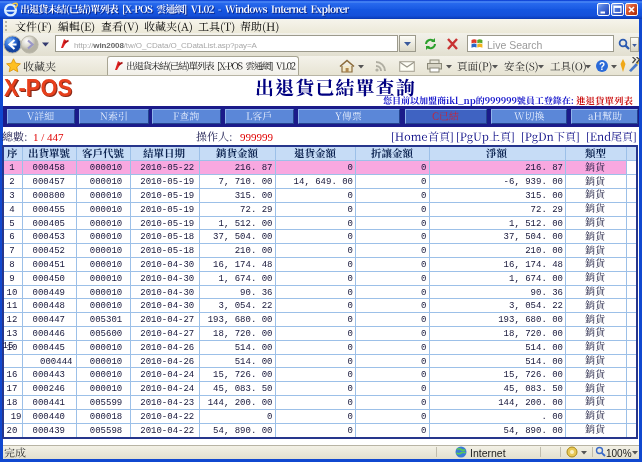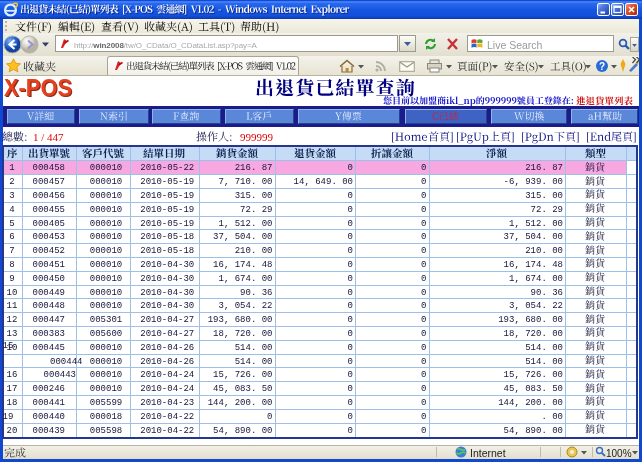--- a/index.html
+++ b/index.html
@@ -759,21 +759,21 @@
 <div class="abs" style="left:428.5px;top:177.2px;width:134.5px;text-align:right;font:9px 'Liberation Mono';color:#16163a">-6, 939. 00</div>
 <div style="position:absolute;left:585px;top:175.5px">
     <svg width="20.0" height="12.5" viewBox="0 0 20.0 12.5" style="position:absolute;left:0px;top:0px;overflow:visible;">
       <g fill="#16163a" transform="translate(0 8.8) scale(0.010000 -0.010000)">
         <path transform="translate(0 0)" d="M951 744 860 792C841 739 799 645 766 581L779 570C827 621 882 690 913 733C937 729 945 733 951 744ZM460 779 448 771C491 729 540 655 547 597C608 546 661 690 460 779ZM428 306 341 330C330 260 314 180 299 127L316 120C345 164 373 229 393 285C414 286 425 294 428 306ZM90 323 76 318C98 266 121 183 119 121C169 67 230 189 90 323ZM534 397C648 382 745 345 789 315C856 305 850 436 534 417V512H848V273C728 235 600 203 528 190C533 233 534 275 534 315ZM755 833 661 842V541H546L473 574V314C473 176 461 38 365 -70L378 -82C478 -9 514 90 527 188L567 112C576 115 584 124 587 136C693 173 778 214 848 250V18C848 3 843 -2 826 -2C806 -2 717 4 717 4V-11C757 -16 779 -25 794 -35C806 -45 811 -63 813 -82C900 -73 911 -41 911 11V500C931 503 948 511 955 518L872 581L838 541H722V807C744 811 753 820 755 833ZM329 625 288 573H121C178 640 227 720 258 788C312 726 352 656 368 610C423 562 513 673 265 802C289 804 298 811 301 822L198 846C172 746 103 594 33 507L46 499C68 517 90 538 110 561L115 544H212V401H52L60 371H212V58C141 44 83 33 49 28L85 -56C94 -53 103 -45 107 -32C251 17 358 59 436 89L433 105L273 71V371H414C428 371 436 376 438 387C410 416 361 455 361 455L320 401H273V544H379C393 544 402 549 404 560C375 588 329 625 329 625Z"></path>
         <path transform="translate(1000 0)" d="M570 87 566 71C694 33 789 -17 843 -59C920 -114 1037 37 570 87ZM479 41 391 101C326 46 191 -24 68 -60L74 -76C208 -55 347 -8 431 37C455 29 472 31 479 41ZM584 825 492 836V587C492 536 510 523 597 523H731C918 523 951 531 951 562C951 575 944 581 921 589L918 681H905C895 639 884 603 876 590C871 583 866 581 854 579C838 578 791 578 734 578H606C560 578 555 582 555 597V688H868C882 688 892 693 894 704C862 735 810 776 810 776L764 717H555V802C573 804 583 813 584 825ZM435 794 342 839C285 759 167 664 50 610L60 596C127 615 195 644 254 677V505H264C289 505 315 520 317 525V671C333 673 344 680 348 689L302 706C341 732 374 758 398 784C421 779 429 784 435 794ZM744 436V360H284V436ZM284 91V118H744V83H754C775 83 808 99 809 105V427C826 431 841 438 847 445L770 504L735 466H290L220 498V69H230C258 69 284 84 284 91ZM284 148V223H744V148ZM284 253V331H744V253Z"></path>
       </g>
     </svg>
   </div>
 <div class="abs" style="left:2.5px;top:191.0px;width:19.0px;text-align:center;font:9px 'Liberation Mono';color:#16163a">3</div>
-<div class="abs" style="left:21.5px;top:191.0px;width:54.5px;text-align:center;font:9px 'Liberation Mono';color:#16163a">000456</div>
+<div class="abs" style="left:21.5px;top:191.0px;width:54.5px;text-align:center;font:9px 'Liberation Mono';color:#16163a">000800</div>
 <div class="abs" style="left:79px;top:191.0px;width:54px;text-align:center;font:9px 'Liberation Mono';color:#16163a">000010</div>
 <div class="abs" style="left:133px;top:191.0px;width:68.5px;text-align:center;font:9px 'Liberation Mono';color:#16163a">2010-05-19</div>
 <div class="abs" style="left:198.5px;top:191.0px;width:74.0px;text-align:right;font:9px 'Liberation Mono';color:#16163a">315. 00</div>
 <div class="abs" style="left:274.5px;top:191.0px;width:78.5px;text-align:right;font:9px 'Liberation Mono';color:#16163a">0</div>
 <div class="abs" style="left:355px;top:191.0px;width:71.5px;text-align:right;font:9px 'Liberation Mono';color:#16163a">0</div>
 <div class="abs" style="left:428.5px;top:191.0px;width:134.5px;text-align:right;font:9px 'Liberation Mono';color:#16163a">315. 00</div>
 <div style="position:absolute;left:585px;top:189.3px">
     <svg width="20.0" height="12.5" viewBox="0 0 20.0 12.5" style="position:absolute;left:0px;top:0px;overflow:visible;">
       <g fill="#16163a" transform="translate(0 8.8) scale(0.010000 -0.010000)">
         <path transform="translate(0 0)" d="M951 744 860 792C841 739 799 645 766 581L779 570C827 621 882 690 913 733C937 729 945 733 951 744ZM460 779 448 771C491 729 540 655 547 597C608 546 661 690 460 779ZM428 306 341 330C330 260 314 180 299 127L316 120C345 164 373 229 393 285C414 286 425 294 428 306ZM90 323 76 318C98 266 121 183 119 121C169 67 230 189 90 323ZM534 397C648 382 745 345 789 315C856 305 850 436 534 417V512H848V273C728 235 600 203 528 190C533 233 534 275 534 315ZM755 833 661 842V541H546L473 574V314C473 176 461 38 365 -70L378 -82C478 -9 514 90 527 188L567 112C576 115 584 124 587 136C693 173 778 214 848 250V18C848 3 843 -2 826 -2C806 -2 717 4 717 4V-11C757 -16 779 -25 794 -35C806 -45 811 -63 813 -82C900 -73 911 -41 911 11V500C931 503 948 511 955 518L872 581L838 541H722V807C744 811 753 820 755 833ZM329 625 288 573H121C178 640 227 720 258 788C312 726 352 656 368 610C423 562 513 673 265 802C289 804 298 811 301 822L198 846C172 746 103 594 33 507L46 499C68 517 90 538 110 561L115 544H212V401H52L60 371H212V58C141 44 83 33 49 28L85 -56C94 -53 103 -45 107 -32C251 17 358 59 436 89L433 105L273 71V371H414C428 371 436 376 438 387C410 416 361 455 361 455L320 401H273V544H379C393 544 402 549 404 560C375 588 329 625 329 625Z"></path>
@@ -919,21 +919,21 @@
 <div class="abs" style="left:428.5px;top:315.2px;width:134.5px;text-align:right;font:9px 'Liberation Mono';color:#16163a">193, 680. 00</div>
 <div style="position:absolute;left:585px;top:313.5px">
     <svg width="20.0" height="12.5" viewBox="0 0 20.0 12.5" style="position:absolute;left:0px;top:0px;overflow:visible;">
       <g fill="#16163a" transform="translate(0 8.8) scale(0.010000 -0.010000)">
         <path transform="translate(0 0)" d="M951 744 860 792C841 739 799 645 766 581L779 570C827 621 882 690 913 733C937 729 945 733 951 744ZM460 779 448 771C491 729 540 655 547 597C608 546 661 690 460 779ZM428 306 341 330C330 260 314 180 299 127L316 120C345 164 373 229 393 285C414 286 425 294 428 306ZM90 323 76 318C98 266 121 183 119 121C169 67 230 189 90 323ZM534 397C648 382 745 345 789 315C856 305 850 436 534 417V512H848V273C728 235 600 203 528 190C533 233 534 275 534 315ZM755 833 661 842V541H546L473 574V314C473 176 461 38 365 -70L378 -82C478 -9 514 90 527 188L567 112C576 115 584 124 587 136C693 173 778 214 848 250V18C848 3 843 -2 826 -2C806 -2 717 4 717 4V-11C757 -16 779 -25 794 -35C806 -45 811 -63 813 -82C900 -73 911 -41 911 11V500C931 503 948 511 955 518L872 581L838 541H722V807C744 811 753 820 755 833ZM329 625 288 573H121C178 640 227 720 258 788C312 726 352 656 368 610C423 562 513 673 265 802C289 804 298 811 301 822L198 846C172 746 103 594 33 507L46 499C68 517 90 538 110 561L115 544H212V401H52L60 371H212V58C141 44 83 33 49 28L85 -56C94 -53 103 -45 107 -32C251 17 358 59 436 89L433 105L273 71V371H414C428 371 436 376 438 387C410 416 361 455 361 455L320 401H273V544H379C393 544 402 549 404 560C375 588 329 625 329 625Z"></path>
         <path transform="translate(1000 0)" d="M570 87 566 71C694 33 789 -17 843 -59C920 -114 1037 37 570 87ZM479 41 391 101C326 46 191 -24 68 -60L74 -76C208 -55 347 -8 431 37C455 29 472 31 479 41ZM584 825 492 836V587C492 536 510 523 597 523H731C918 523 951 531 951 562C951 575 944 581 921 589L918 681H905C895 639 884 603 876 590C871 583 866 581 854 579C838 578 791 578 734 578H606C560 578 555 582 555 597V688H868C882 688 892 693 894 704C862 735 810 776 810 776L764 717H555V802C573 804 583 813 584 825ZM435 794 342 839C285 759 167 664 50 610L60 596C127 615 195 644 254 677V505H264C289 505 315 520 317 525V671C333 673 344 680 348 689L302 706C341 732 374 758 398 784C421 779 429 784 435 794ZM744 436V360H284V436ZM284 91V118H744V83H754C775 83 808 99 809 105V427C826 431 841 438 847 445L770 504L735 466H290L220 498V69H230C258 69 284 84 284 91ZM284 148V223H744V148ZM284 253V331H744V253Z"></path>
       </g>
     </svg>
   </div>
 <div class="abs" style="left:2.5px;top:329.0px;width:19.0px;text-align:center;font:9px 'Liberation Mono';color:#16163a">13</div>
-<div class="abs" style="left:21.5px;top:329.0px;width:54.5px;text-align:center;font:9px 'Liberation Mono';color:#16163a">000383</div>
+<div class="abs" style="left:21.5px;top:329.0px;width:54.5px;text-align:center;font:9px 'Liberation Mono';color:#16163a">000446</div>
 <div class="abs" style="left:79px;top:329.0px;width:54px;text-align:center;font:9px 'Liberation Mono';color:#16163a">005600</div>
 <div class="abs" style="left:133px;top:329.0px;width:68.5px;text-align:center;font:9px 'Liberation Mono';color:#16163a">2010-04-27</div>
 <div class="abs" style="left:198.5px;top:329.0px;width:74.0px;text-align:right;font:9px 'Liberation Mono';color:#16163a">18, 720. 00</div>
 <div class="abs" style="left:274.5px;top:329.0px;width:78.5px;text-align:right;font:9px 'Liberation Mono';color:#16163a">0</div>
 <div class="abs" style="left:355px;top:329.0px;width:71.5px;text-align:right;font:9px 'Liberation Mono';color:#16163a">0</div>
 <div class="abs" style="left:428.5px;top:329.0px;width:134.5px;text-align:right;font:9px 'Liberation Mono';color:#16163a">18, 720. 00</div>
 <div style="position:absolute;left:585px;top:327.3px">
     <svg width="20.0" height="12.5" viewBox="0 0 20.0 12.5" style="position:absolute;left:0px;top:0px;overflow:visible;">
       <g fill="#16163a" transform="translate(0 8.8) scale(0.010000 -0.010000)">
         <path transform="translate(0 0)" d="M951 744 860 792C841 739 799 645 766 581L779 570C827 621 882 690 913 733C937 729 945 733 951 744ZM460 779 448 771C491 729 540 655 547 597C608 546 661 690 460 779ZM428 306 341 330C330 260 314 180 299 127L316 120C345 164 373 229 393 285C414 286 425 294 428 306ZM90 323 76 318C98 266 121 183 119 121C169 67 230 189 90 323ZM534 397C648 382 745 345 789 315C856 305 850 436 534 417V512H848V273C728 235 600 203 528 190C533 233 534 275 534 315ZM755 833 661 842V541H546L473 574V314C473 176 461 38 365 -70L378 -82C478 -9 514 90 527 188L567 112C576 115 584 124 587 136C693 173 778 214 848 250V18C848 3 843 -2 826 -2C806 -2 717 4 717 4V-11C757 -16 779 -25 794 -35C806 -45 811 -63 813 -82C900 -73 911 -41 911 11V500C931 503 948 511 955 518L872 581L838 541H722V807C744 811 753 820 755 833ZM329 625 288 573H121C178 640 227 720 258 788C312 726 352 656 368 610C423 562 513 673 265 802C289 804 298 811 301 822L198 846C172 746 103 594 33 507L46 499C68 517 90 538 110 561L115 544H212V401H52L60 371H212V58C141 44 83 33 49 28L85 -56C94 -53 103 -45 107 -32C251 17 358 59 436 89L433 105L273 71V371H414C428 371 436 376 438 387C410 416 361 455 361 455L320 401H273V544H379C393 544 402 549 404 560C375 588 329 625 329 625Z"></path>
@@ -951,37 +951,37 @@
 <div class="abs" style="left:428.5px;top:342.8px;width:134.5px;text-align:right;font:9px 'Liberation Mono';color:#16163a">514. 00</div>
 <div style="position:absolute;left:585px;top:341.1px">
     <svg width="20.0" height="12.5" viewBox="0 0 20.0 12.5" style="position:absolute;left:0px;top:0px;overflow:visible;">
       <g fill="#16163a" transform="translate(0 8.8) scale(0.010000 -0.010000)">
         <path transform="translate(0 0)" d="M951 744 860 792C841 739 799 645 766 581L779 570C827 621 882 690 913 733C937 729 945 733 951 744ZM460 779 448 771C491 729 540 655 547 597C608 546 661 690 460 779ZM428 306 341 330C330 260 314 180 299 127L316 120C345 164 373 229 393 285C414 286 425 294 428 306ZM90 323 76 318C98 266 121 183 119 121C169 67 230 189 90 323ZM534 397C648 382 745 345 789 315C856 305 850 436 534 417V512H848V273C728 235 600 203 528 190C533 233 534 275 534 315ZM755 833 661 842V541H546L473 574V314C473 176 461 38 365 -70L378 -82C478 -9 514 90 527 188L567 112C576 115 584 124 587 136C693 173 778 214 848 250V18C848 3 843 -2 826 -2C806 -2 717 4 717 4V-11C757 -16 779 -25 794 -35C806 -45 811 -63 813 -82C900 -73 911 -41 911 11V500C931 503 948 511 955 518L872 581L838 541H722V807C744 811 753 820 755 833ZM329 625 288 573H121C178 640 227 720 258 788C312 726 352 656 368 610C423 562 513 673 265 802C289 804 298 811 301 822L198 846C172 746 103 594 33 507L46 499C68 517 90 538 110 561L115 544H212V401H52L60 371H212V58C141 44 83 33 49 28L85 -56C94 -53 103 -45 107 -32C251 17 358 59 436 89L433 105L273 71V371H414C428 371 436 376 438 387C410 416 361 455 361 455L320 401H273V544H379C393 544 402 549 404 560C375 588 329 625 329 625Z"></path>
         <path transform="translate(1000 0)" d="M570 87 566 71C694 33 789 -17 843 -59C920 -114 1037 37 570 87ZM479 41 391 101C326 46 191 -24 68 -60L74 -76C208 -55 347 -8 431 37C455 29 472 31 479 41ZM584 825 492 836V587C492 536 510 523 597 523H731C918 523 951 531 951 562C951 575 944 581 921 589L918 681H905C895 639 884 603 876 590C871 583 866 581 854 579C838 578 791 578 734 578H606C560 578 555 582 555 597V688H868C882 688 892 693 894 704C862 735 810 776 810 776L764 717H555V802C573 804 583 813 584 825ZM435 794 342 839C285 759 167 664 50 610L60 596C127 615 195 644 254 677V505H264C289 505 315 520 317 525V671C333 673 344 680 348 689L302 706C341 732 374 758 398 784C421 779 429 784 435 794ZM744 436V360H284V436ZM284 91V118H744V83H754C775 83 808 99 809 105V427C826 431 841 438 847 445L770 504L735 466H290L220 498V69H230C258 69 284 84 284 91ZM284 148V223H744V148ZM284 253V331H744V253Z"></path>
       </g>
     </svg>
   </div>
 <div class="abs" style="left:2.5px;top:341px;width:19.0px;text-align:left;font:9px 'Liberation Mono';color:#16163a">15</div>
-<div class="abs" style="left:39px;top:356.6px;width:54.5px;text-align:center;font:9px 'Liberation Mono';color:#16163a">000444</div>
+<div class="abs" style="left:29px;top:356.6px;width:54.5px;text-align:center;font:9px 'Liberation Mono';color:#16163a">000444</div>
 <div class="abs" style="left:79px;top:356.6px;width:54px;text-align:center;font:9px 'Liberation Mono';color:#16163a">000010</div>
 <div class="abs" style="left:133px;top:356.6px;width:68.5px;text-align:center;font:9px 'Liberation Mono';color:#16163a">2010-04-26</div>
 <div class="abs" style="left:198.5px;top:356.6px;width:74.0px;text-align:right;font:9px 'Liberation Mono';color:#16163a">514. 00</div>
 <div class="abs" style="left:274.5px;top:356.6px;width:78.5px;text-align:right;font:9px 'Liberation Mono';color:#16163a">0</div>
 <div class="abs" style="left:355px;top:356.6px;width:71.5px;text-align:right;font:9px 'Liberation Mono';color:#16163a">0</div>
 <div class="abs" style="left:428.5px;top:356.6px;width:134.5px;text-align:right;font:9px 'Liberation Mono';color:#16163a">514. 00</div>
 <div style="position:absolute;left:585px;top:354.9px">
     <svg width="20.0" height="12.5" viewBox="0 0 20.0 12.5" style="position:absolute;left:0px;top:0px;overflow:visible;">
       <g fill="#16163a" transform="translate(0 8.8) scale(0.010000 -0.010000)">
         <path transform="translate(0 0)" d="M951 744 860 792C841 739 799 645 766 581L779 570C827 621 882 690 913 733C937 729 945 733 951 744ZM460 779 448 771C491 729 540 655 547 597C608 546 661 690 460 779ZM428 306 341 330C330 260 314 180 299 127L316 120C345 164 373 229 393 285C414 286 425 294 428 306ZM90 323 76 318C98 266 121 183 119 121C169 67 230 189 90 323ZM534 397C648 382 745 345 789 315C856 305 850 436 534 417V512H848V273C728 235 600 203 528 190C533 233 534 275 534 315ZM755 833 661 842V541H546L473 574V314C473 176 461 38 365 -70L378 -82C478 -9 514 90 527 188L567 112C576 115 584 124 587 136C693 173 778 214 848 250V18C848 3 843 -2 826 -2C806 -2 717 4 717 4V-11C757 -16 779 -25 794 -35C806 -45 811 -63 813 -82C900 -73 911 -41 911 11V500C931 503 948 511 955 518L872 581L838 541H722V807C744 811 753 820 755 833ZM329 625 288 573H121C178 640 227 720 258 788C312 726 352 656 368 610C423 562 513 673 265 802C289 804 298 811 301 822L198 846C172 746 103 594 33 507L46 499C68 517 90 538 110 561L115 544H212V401H52L60 371H212V58C141 44 83 33 49 28L85 -56C94 -53 103 -45 107 -32C251 17 358 59 436 89L433 105L273 71V371H414C428 371 436 376 438 387C410 416 361 455 361 455L320 401H273V544H379C393 544 402 549 404 560C375 588 329 625 329 625Z"></path>
         <path transform="translate(1000 0)" d="M570 87 566 71C694 33 789 -17 843 -59C920 -114 1037 37 570 87ZM479 41 391 101C326 46 191 -24 68 -60L74 -76C208 -55 347 -8 431 37C455 29 472 31 479 41ZM584 825 492 836V587C492 536 510 523 597 523H731C918 523 951 531 951 562C951 575 944 581 921 589L918 681H905C895 639 884 603 876 590C871 583 866 581 854 579C838 578 791 578 734 578H606C560 578 555 582 555 597V688H868C882 688 892 693 894 704C862 735 810 776 810 776L764 717H555V802C573 804 583 813 584 825ZM435 794 342 839C285 759 167 664 50 610L60 596C127 615 195 644 254 677V505H264C289 505 315 520 317 525V671C333 673 344 680 348 689L302 706C341 732 374 758 398 784C421 779 429 784 435 794ZM744 436V360H284V436ZM284 91V118H744V83H754C775 83 808 99 809 105V427C826 431 841 438 847 445L770 504L735 466H290L220 498V69H230C258 69 284 84 284 91ZM284 148V223H744V148ZM284 253V331H744V253Z"></path>
       </g>
     </svg>
   </div>
 <div class="abs" style="left:2.5px;top:370.4px;width:19.0px;text-align:center;font:9px 'Liberation Mono';color:#16163a">16</div>
-<div class="abs" style="left:21.5px;top:370.4px;width:54.5px;text-align:right;font:9px 'Liberation Mono';color:#16163a">000443</div>
+<div class="abs" style="left:21.5px;top:370.4px;width:54.5px;text-align:center;font:9px 'Liberation Mono';color:#16163a">000443</div>
 <div class="abs" style="left:79px;top:370.4px;width:54px;text-align:center;font:9px 'Liberation Mono';color:#16163a">000010</div>
 <div class="abs" style="left:133px;top:370.4px;width:68.5px;text-align:center;font:9px 'Liberation Mono';color:#16163a">2010-04-24</div>
 <div class="abs" style="left:198.5px;top:370.4px;width:74.0px;text-align:right;font:9px 'Liberation Mono';color:#16163a">15, 726. 00</div>
 <div class="abs" style="left:274.5px;top:370.4px;width:78.5px;text-align:right;font:9px 'Liberation Mono';color:#16163a">0</div>
 <div class="abs" style="left:355px;top:370.4px;width:71.5px;text-align:right;font:9px 'Liberation Mono';color:#16163a">0</div>
 <div class="abs" style="left:428.5px;top:370.4px;width:134.5px;text-align:right;font:9px 'Liberation Mono';color:#16163a">15, 726. 00</div>
 <div style="position:absolute;left:585px;top:368.7px">
     <svg width="20.0" height="12.5" viewBox="0 0 20.0 12.5" style="position:absolute;left:0px;top:0px;overflow:visible;">
       <g fill="#16163a" transform="translate(0 8.8) scale(0.010000 -0.010000)">
         <path transform="translate(0 0)" d="M951 744 860 792C841 739 799 645 766 581L779 570C827 621 882 690 913 733C937 729 945 733 951 744ZM460 779 448 771C491 729 540 655 547 597C608 546 661 690 460 779ZM428 306 341 330C330 260 314 180 299 127L316 120C345 164 373 229 393 285C414 286 425 294 428 306ZM90 323 76 318C98 266 121 183 119 121C169 67 230 189 90 323ZM534 397C648 382 745 345 789 315C856 305 850 436 534 417V512H848V273C728 235 600 203 528 190C533 233 534 275 534 315ZM755 833 661 842V541H546L473 574V314C473 176 461 38 365 -70L378 -82C478 -9 514 90 527 188L567 112C576 115 584 124 587 136C693 173 778 214 848 250V18C848 3 843 -2 826 -2C806 -2 717 4 717 4V-11C757 -16 779 -25 794 -35C806 -45 811 -63 813 -82C900 -73 911 -41 911 11V500C931 503 948 511 955 518L872 581L838 541H722V807C744 811 753 820 755 833ZM329 625 288 573H121C178 640 227 720 258 788C312 726 352 656 368 610C423 562 513 673 265 802C289 804 298 811 301 822L198 846C172 746 103 594 33 507L46 499C68 517 90 538 110 561L115 544H212V401H52L60 371H212V58C141 44 83 33 49 28L85 -56C94 -53 103 -45 107 -32C251 17 358 59 436 89L433 105L273 71V371H414C428 371 436 376 438 387C410 416 361 455 361 455L320 401H273V544H379C393 544 402 549 404 560C375 588 329 625 329 625Z"></path>
@@ -1014,21 +1014,21 @@
 <div class="abs" style="left:355px;top:398.0px;width:71.5px;text-align:right;font:9px 'Liberation Mono';color:#16163a">0</div>
 <div class="abs" style="left:428.5px;top:398.0px;width:134.5px;text-align:right;font:9px 'Liberation Mono';color:#16163a">144, 200. 00</div>
 <div style="position:absolute;left:585px;top:396.3px">
     <svg width="20.0" height="12.5" viewBox="0 0 20.0 12.5" style="position:absolute;left:0px;top:0px;overflow:visible;">
       <g fill="#16163a" transform="translate(0 8.8) scale(0.010000 -0.010000)">
         <path transform="translate(0 0)" d="M951 744 860 792C841 739 799 645 766 581L779 570C827 621 882 690 913 733C937 729 945 733 951 744ZM460 779 448 771C491 729 540 655 547 597C608 546 661 690 460 779ZM428 306 341 330C330 260 314 180 299 127L316 120C345 164 373 229 393 285C414 286 425 294 428 306ZM90 323 76 318C98 266 121 183 119 121C169 67 230 189 90 323ZM534 397C648 382 745 345 789 315C856 305 850 436 534 417V512H848V273C728 235 600 203 528 190C533 233 534 275 534 315ZM755 833 661 842V541H546L473 574V314C473 176 461 38 365 -70L378 -82C478 -9 514 90 527 188L567 112C576 115 584 124 587 136C693 173 778 214 848 250V18C848 3 843 -2 826 -2C806 -2 717 4 717 4V-11C757 -16 779 -25 794 -35C806 -45 811 -63 813 -82C900 -73 911 -41 911 11V500C931 503 948 511 955 518L872 581L838 541H722V807C744 811 753 820 755 833ZM329 625 288 573H121C178 640 227 720 258 788C312 726 352 656 368 610C423 562 513 673 265 802C289 804 298 811 301 822L198 846C172 746 103 594 33 507L46 499C68 517 90 538 110 561L115 544H212V401H52L60 371H212V58C141 44 83 33 49 28L85 -56C94 -53 103 -45 107 -32C251 17 358 59 436 89L433 105L273 71V371H414C428 371 436 376 438 387C410 416 361 455 361 455L320 401H273V544H379C393 544 402 549 404 560C375 588 329 625 329 625Z"></path>
         <path transform="translate(1000 0)" d="M570 87 566 71C694 33 789 -17 843 -59C920 -114 1037 37 570 87ZM479 41 391 101C326 46 191 -24 68 -60L74 -76C208 -55 347 -8 431 37C455 29 472 31 479 41ZM584 825 492 836V587C492 536 510 523 597 523H731C918 523 951 531 951 562C951 575 944 581 921 589L918 681H905C895 639 884 603 876 590C871 583 866 581 854 579C838 578 791 578 734 578H606C560 578 555 582 555 597V688H868C882 688 892 693 894 704C862 735 810 776 810 776L764 717H555V802C573 804 583 813 584 825ZM435 794 342 839C285 759 167 664 50 610L60 596C127 615 195 644 254 677V505H264C289 505 315 520 317 525V671C333 673 344 680 348 689L302 706C341 732 374 758 398 784C421 779 429 784 435 794ZM744 436V360H284V436ZM284 91V118H744V83H754C775 83 808 99 809 105V427C826 431 841 438 847 445L770 504L735 466H290L220 498V69H230C258 69 284 84 284 91ZM284 148V223H744V148ZM284 253V331H744V253Z"></path>
       </g>
     </svg>
   </div>
-<div class="abs" style="left:2.5px;top:411.8px;width:19.0px;text-align:left;font:9px 'Liberation Mono';color:#16163a">19</div>
+<div class="abs" style="left:2.5px;top:411.8px;width:19.0px;text-align:right;font:9px 'Liberation Mono';color:#16163a">19</div>
 <div class="abs" style="left:21.5px;top:411.8px;width:54.5px;text-align:center;font:9px 'Liberation Mono';color:#16163a">000440</div>
 <div class="abs" style="left:79px;top:411.8px;width:54px;text-align:center;font:9px 'Liberation Mono';color:#16163a">000018</div>
 <div class="abs" style="left:133px;top:411.8px;width:68.5px;text-align:center;font:9px 'Liberation Mono';color:#16163a">2010-04-22</div>
 <div class="abs" style="left:198.5px;top:411.8px;width:74.0px;text-align:right;font:9px 'Liberation Mono';color:#16163a">0</div>
 <div class="abs" style="left:274.5px;top:411.8px;width:78.5px;text-align:right;font:9px 'Liberation Mono';color:#16163a">0</div>
 <div class="abs" style="left:355px;top:411.8px;width:71.5px;text-align:right;font:9px 'Liberation Mono';color:#16163a">0</div>
 <div class="abs" style="left:428.5px;top:411.8px;width:134.5px;text-align:right;font:9px 'Liberation Mono';color:#16163a">. 00</div>
 <div style="position:absolute;left:585px;top:410.1px">
     <svg width="20.0" height="12.5" viewBox="0 0 20.0 12.5" style="position:absolute;left:0px;top:0px;overflow:visible;">
       <g fill="#16163a" transform="translate(0 8.8) scale(0.010000 -0.010000)">

